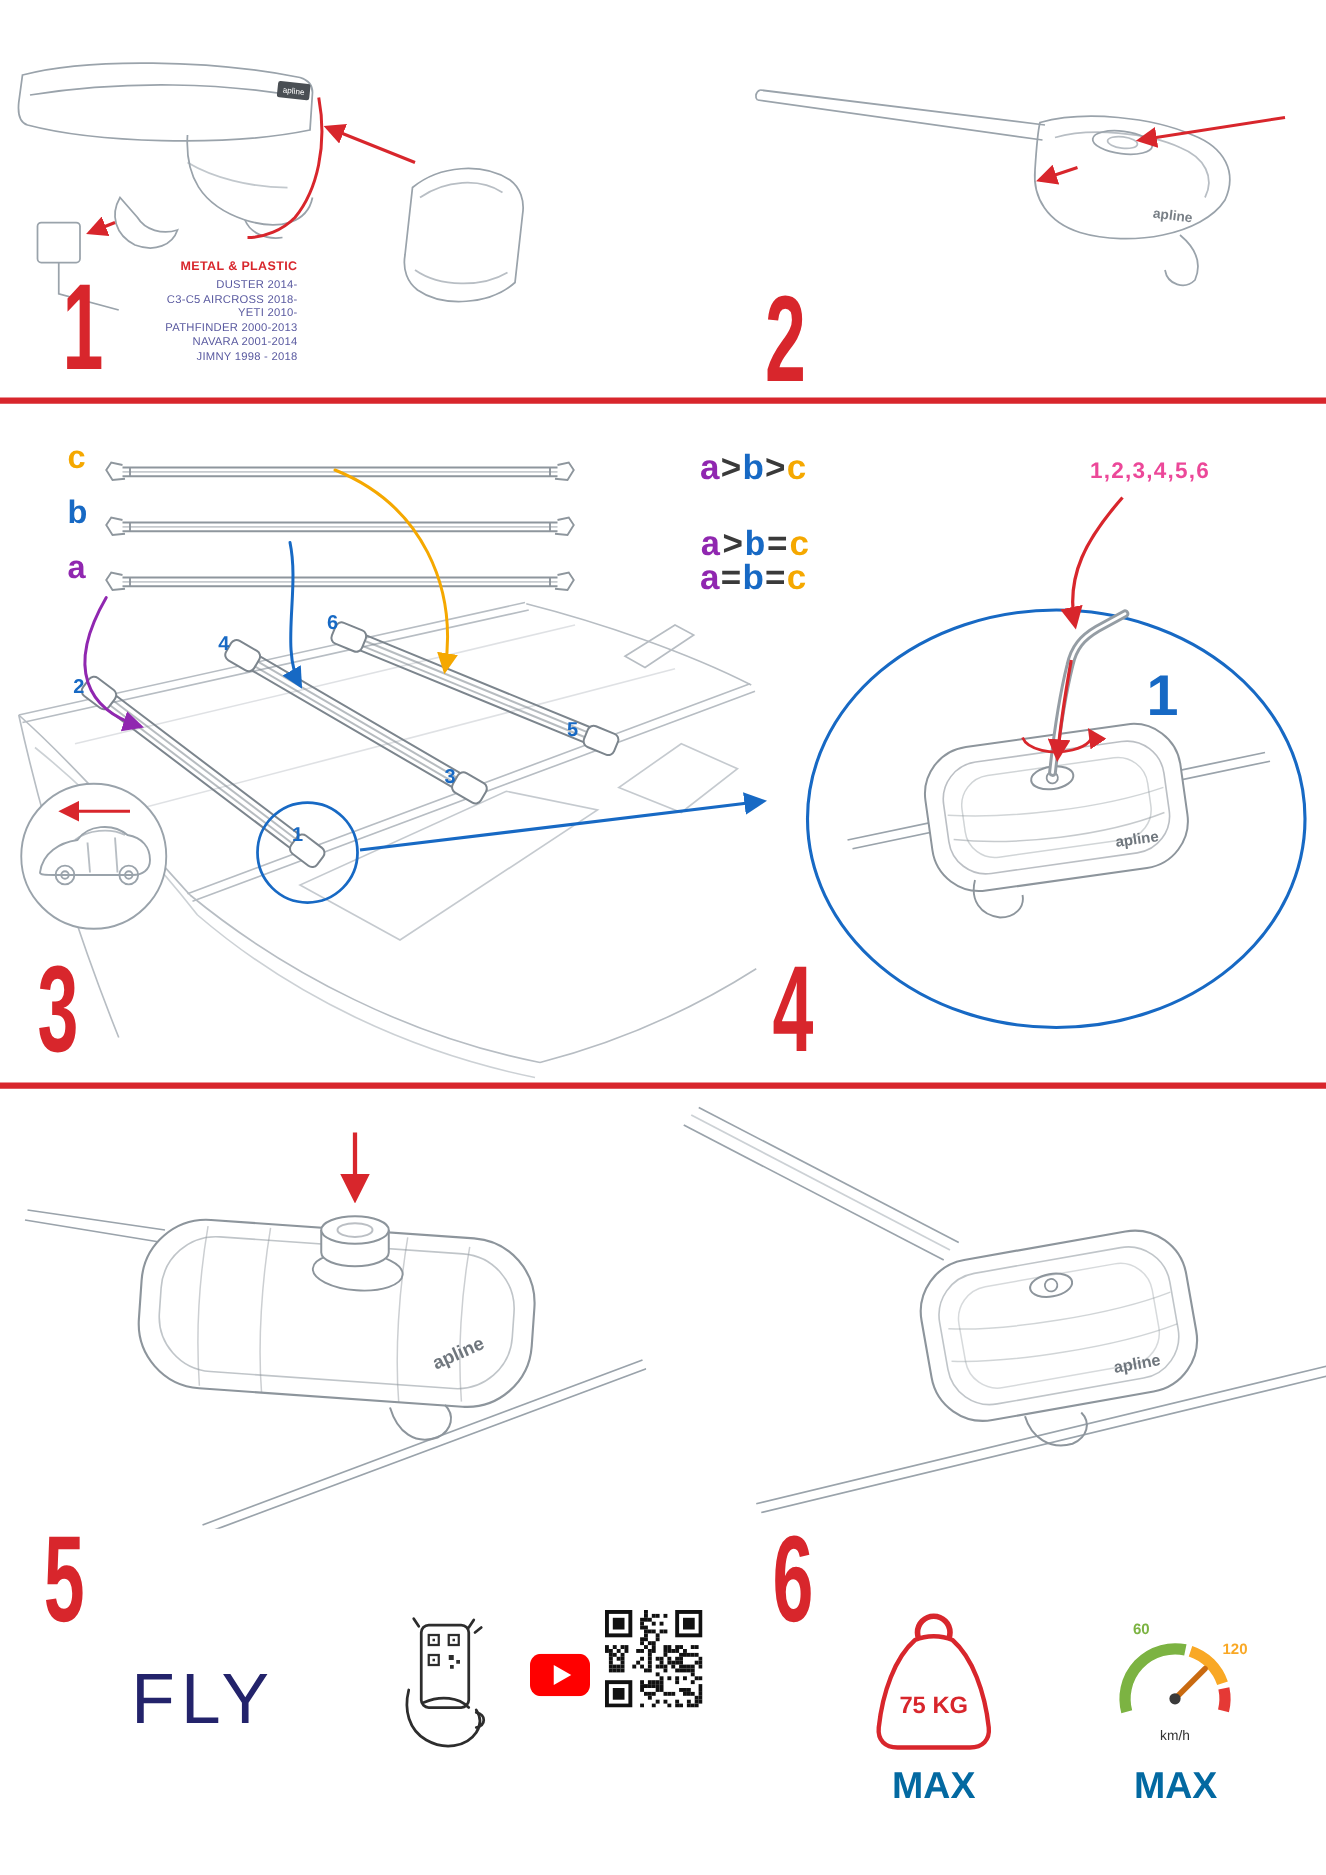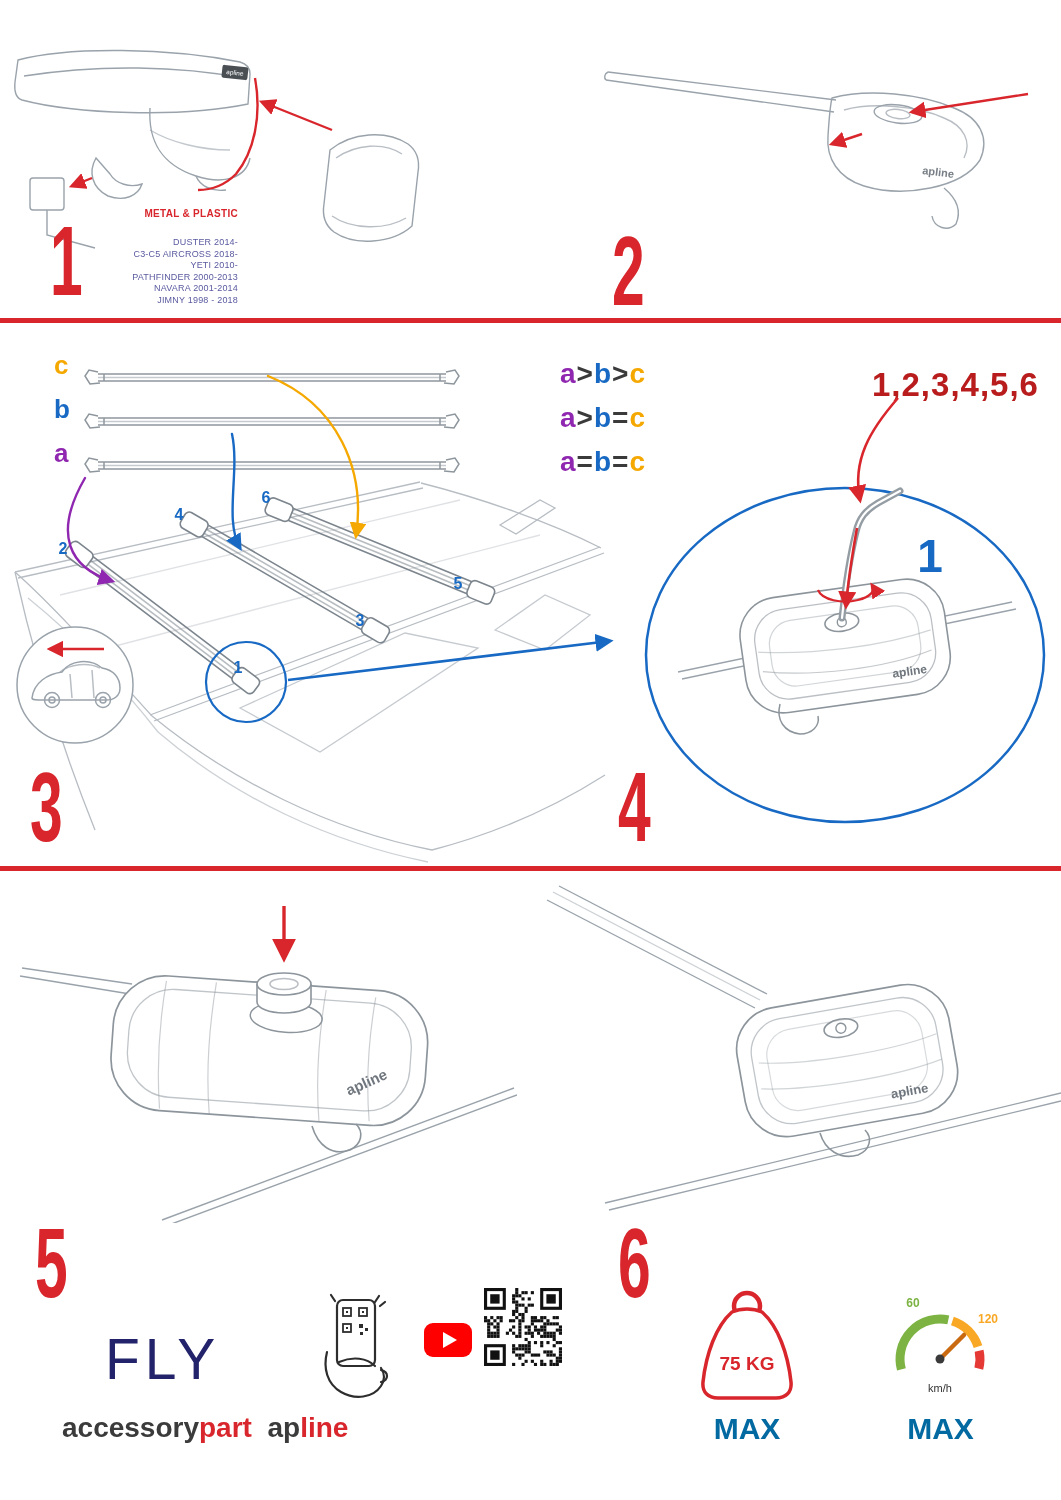--- a/index.html
+++ b/index.html
@@ -3,27 +3,27 @@
 <meta charset="utf-8">
 <style>
   html,body{margin:0;padding:0;background:#fff;}
   .page{position:relative;width:1061px;height:1500px;background:#fff;overflow:hidden;
         font-family:"Liberation Sans",sans-serif;}
   .abs{position:absolute;}
   svg{font-family:"Liberation Sans",sans-serif;display:block;}
   .divider{position:absolute;left:0;width:1061px;height:5px;background:#d8262c;}
   .step-num{position:absolute;font-weight:700;font-size:98px;line-height:0.8;color:#d8262c;
             transform:scaleX(0.6);transform-origin:left top;}
-  .material{color:#d8262c;font-weight:700;font-size:10px;letter-spacing:.3px;margin-bottom:18px;}
+  .material{color:#d8262c;font-weight:700;font-size:10px;letter-spacing:.3px;margin-bottom:3px;}
   .veh{color:#5a5aa0;font-weight:400;font-size:9px;line-height:11.5px;letter-spacing:.2px;}
   .bar-label{position:absolute;font-weight:700;font-size:26px;line-height:26px;}
   .lbl-c{color:#f5a800}.lbl-b{color:#1769c4}.lbl-a{color:#9027b0}
   .cmp{position:absolute;font-weight:700;font-size:28px;letter-spacing:1px;}
   .tk-a{color:#9027b0}.tk-b{color:#1769c4}.tk-c{color:#f5a800}.tk-op{color:#3a3a3a}
-  .seq{position:absolute;color:#b91c1c;font-weight:700;font-size:33px;letter-spacing:1px;}
+  .seq{position:absolute;color:#ec4899;font-weight:700;font-size:18px;letter-spacing:1px;}
   .fly{position:absolute;color:#23236b;font-size:57px;letter-spacing:5px;}
   .brandline{position:absolute;font-weight:700;font-size:28px;color:#3b3b3b;letter-spacing:0;}
   .brand-red{color:#d8262c}
   .max{position:absolute;font-weight:700;font-size:30px;color:#0369a1;text-align:center;}
 </style>
 </head>
 <body>
 
 <div class="page">
 
@@ -130,21 +130,21 @@
         <path d="M16,15 L364,15"></path>
         <path d="M22,8 L22,15"></path>
         <path d="M358,8 L358,15"></path>
       <path d="M16,11.5 L364,11.5" opacity="0.5"></path>
     </g>
   </svg>
 
   <div class="cmp" style="left:560px;top:358px;">
     <span class="tk-a">a</span><span class="tk-op">&gt;</span><span class="tk-b">b</span><span class="tk-op">&gt;</span><span class="tk-c">c</span>
   </div>
-  <div class="cmp" style="left:560px;top:402px;">
+  <div class="cmp" style="left:560px;top:422px;font-family:Liberation Mono, monospace;">
     <span class="tk-a">a</span><span class="tk-op">&gt;</span><span class="tk-b">b</span><span class="tk-op">=</span><span class="tk-c">c</span>
   </div>
   <div class="cmp" style="left:560px;top:446px;">
     <span class="tk-a">a</span><span class="tk-op">=</span><span class="tk-b">b</span><span class="tk-op">=</span><span class="tk-c">c</span>
   </div>
 
   <div class="seq" style="left:872px;top:366px;">1,2,3,4,5,6</div>
 
   <svg class="abs" style="left:0;top:350px" width="620" height="520" viewBox="0 0 620 520">
     <defs>
@@ -327,24 +327,20 @@
       <circle cx="302" cy="150" r="5" fill="none" stroke="#8d959c" stroke-width="1.4"></circle>
       <text x="340" y="228" font-size="13" font-weight="bold" fill="#6f767d">apline</text>
     </g>
     <path d="M275,255 C280,272 295,282 313,277 C325,272 328,260 320,252" stroke="#8d959c" stroke-width="1.6" fill="none"></path>
   </svg>
 
   <div class="step-num" style="left:618px;top:1224px;">6</div>
 
   <div class="fly" style="left:105px;top:1326px;text-align:right;">FLY</div>
 
-  <div class="brandline" style="left:62px;top:1412px;">
-    <span>accessory</span><span class="brand-red">part</span>&nbsp;
-    <span>ap</span><span class="brand-red">line</span>
-  </div>
 
   <svg class="abs" style="left:315px;top:1290px" width="85" height="110" viewBox="0 0 85 110">
     <g stroke="#2d2d2d" stroke-width="2.2" fill="none" stroke-linecap="round">
       <rect x="22" y="10" width="38" height="66" rx="6"></rect>
       <path d="M64,6 L60,12"></path>
         <path d="M70,12 L65,16"></path>
         <path d="M16,5 L20,11"></path>
       <path d="M12,62 C8,78 12,94 26,102 C40,110 58,108 66,96 C70,90 70,84 66,78"></path>
       <path d="M24,72 C38,66 52,68 60,76"></path>
       <path d="M66,80 C74,82 74,90 66,92"></path>

